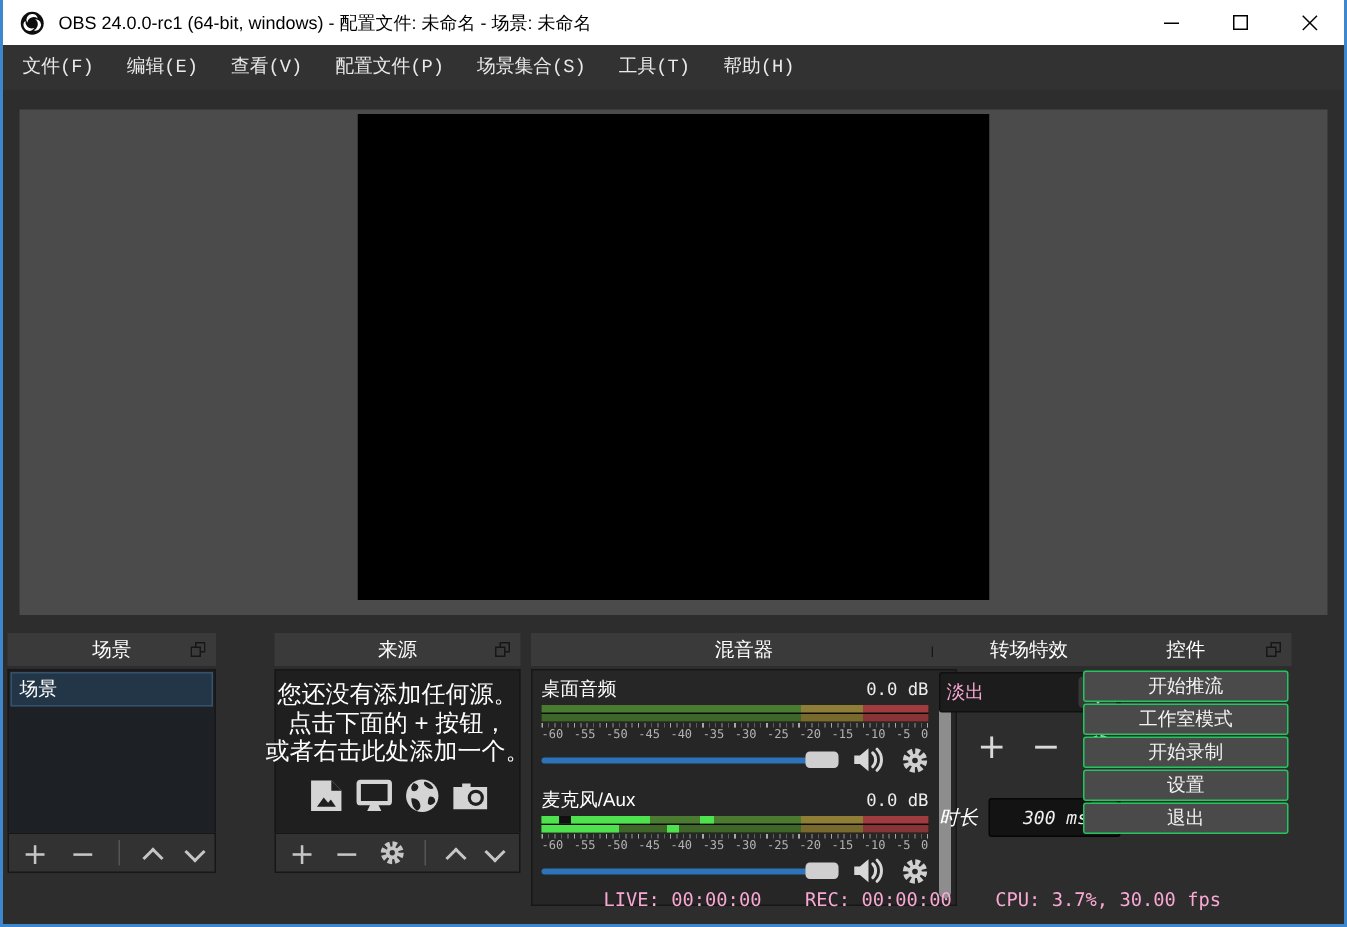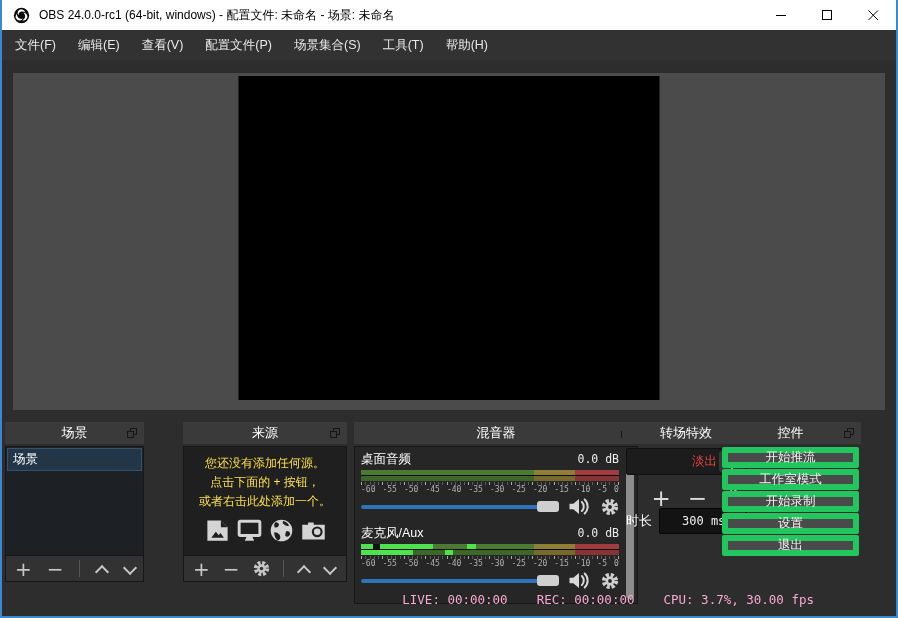--- a/index.html
+++ b/index.html
@@ -10,21 +10,21 @@
     overflow:hidden;
   }
   
   .titlebar { height:30px; background:#ffffff; display:flex; align-items:center; }
   .titlebar .app-icon { margin:0 9px 0 11px; width:17px; height:17px; flex:none; }
   .titlebar .title { font-size:12px; color:#000; white-space:nowrap; }
   .win-buttons { margin-left:auto; display:flex; height:100%; }
   .win-btn { width:46px; height:100%; display:flex; align-items:center; justify-content:center; }
   
   .menubar { height:30px; background:#323232; display:flex; align-items:center; padding-left:2px; }
-  .menu-item { color:#e9e9e9; font-size:12.5px; padding:0 11px; line-height:30px; }
+  .menu-item { color:#e9e9e9; font-size:12.5px; padding:0 11px; line-height:30px;font-family:Liberation Mono, monospace; }
   
   .main { position:relative; height:556px; background:#2d2d2d; }
   .preview { position:absolute; left:11px; right:11px; top:13px; height:337px; background:#4b4b4b; }
   .canvas { position:absolute; top:3px; left:50%; transform:translateX(-50%); width:421px; height:324px; background:#000; }
   
   .dock { position:absolute; top:362px; height:160px; display:flex; flex-direction:column; }
   .dock-header { height:22px; background:#3a3a3a; display:flex; align-items:center; justify-content:center; position:relative; flex:none; }
   .dock-title { color:#fff; font-size:13px; }
   .dock-float { position:absolute; right:7px; top:6px; width:10px; height:10px; }
   .dock-body { margin-top:2px; height:136px; display:flex; flex-direction:column; }
@@ -38,21 +38,21 @@
   .scene-item { margin:1px; height:23px; background:#223648; border:1px solid #35526a; color:#fff; font-size:12.5px; display:flex; align-items:center; padding-left:5px; }
   .dock-toolbar { height:27px; background:#323232; border:1px solid #171717; display:flex; align-items:center; padding-left:9px; gap:15px; flex:none; }
   .tool-glyph { color:#c6c6c6; font-size:20px; line-height:20px; font-family:"DejaVu Sans",sans-serif; }
   .tb-sep { width:1px; height:17px; background:#555; }
   .chev { position:relative; width:13px; height:11px; display:inline-block; }
   .chev::before { content:""; position:absolute; left:2px; width:8px; height:8px; border-style:solid; border-color:#c6c6c6; border-width:0; }
   .chev.up::before   { top:4px; border-top-width:2px; border-right-width:2px; transform:rotate(-45deg); }
   .chev.down::before { top:0px; border-bottom-width:2px; border-right-width:2px; transform:rotate(45deg); }
   
   .sources-empty { flex:1; background:#1f1f1f; border:1px solid #171717; border-bottom:none; display:flex; flex-direction:column; align-items:center; padding-top:7px; }
-  .sources-empty .line { color:#fde047; font-size:12px; line-height:19px; white-space:nowrap; }
+  .sources-empty .line { color:#ffffff; font-size:16px; line-height:19px; white-space:nowrap; }
   .source-icons { margin-top:6px; display:flex; gap:5px; align-items:center; }
   
   .mixer-body { flex:1; background:#262626; border:1px solid #171717; position:relative; padding:4px 18px 4px 6px; }
   .mixer-scrollbar { position:absolute; right:3px; top:4px; bottom:4px; width:8px; border-radius:4px; background:#8d8d8d; }
   .chan { margin-bottom:9px; }
   .chan-head { display:flex; justify-content:space-between; align-items:baseline; }
   .chan-name { color:#fff; font-size:12.5px; }
   .chan-level { color:#ececec; font-size:11.5px; font-family:"DejaVu Sans Mono",monospace; }
   .meter { margin-top:2px; height:11px; background:#0b0b0b; display:flex; flex-direction:column; gap:1px; }
   .meter .strip { flex:1; }
@@ -72,38 +72,38 @@
   .db-scale span { color:#b2b2b2; font-size:8px; font-family:"DejaVu Sans Mono",monospace; line-height:9px; }
   .slider-row { margin-top:3px; display:flex; align-items:center; }
   .slider { flex:1; position:relative; height:13px; }
   .slider .fill { position:absolute; left:0; right:0; top:5px; height:4px; background:#2d73ba; border-radius:2px; }
   .slider .handle { position:absolute; right:0; top:1px; width:22px; height:11px; background:#cfcfcf; border-radius:3px; }
   .slider-row .spk { margin-left:8px; flex:none; }
   .slider-row .gear { margin-left:10px; flex:none; }
   
   .trans-body { padding:2px 3px 0 4px; }
   .combo { height:27px; background:#1c1c1c; border:1px solid #101010; border-radius:2px; display:flex; align-items:center; }
-  .combo .combo-text { flex:1; color:#ef4444; font-size:12.5px; padding-left:4px;text-align:right; }
+  .combo .combo-text { flex:1; color:#f9a8d4; font-size:12.5px; padding-left:4px; }
   .combo .combo-spin { width:25px; align-self:stretch; margin:2px; background:#373737; border-radius:3px; display:flex; flex-direction:column; align-items:center; justify-content:center; gap:1px; }
   .mini-chev { width:7px; height:7px; position:relative; }
   .mini-chev::before { content:""; position:absolute; left:1px; width:5px; height:5px; border-style:solid; border-color:#bdbdbd; border-width:0; }
   .mini-chev.up::before { top:3px; border-top-width:1.6px; border-right-width:1.6px; transform:rotate(-45deg); }
   .mini-chev.down::before { top:0; border-bottom-width:1.6px; border-right-width:1.6px; transform:rotate(45deg); }
   .trans-tools { margin-top:13px; display:flex; justify-content:flex-end; align-items:center; gap:17px; padding-right:4px; }
   .trans-tools .tool-glyph { font-size:23px; color:#d9d9d9; }
-  .duration-row { margin-top:0; display:flex; align-items:center; }
+  .duration-row { margin-top:24px; display:flex; align-items:center;font-style:italic; }
   .duration-label { color:#fff; font-size:13px; margin-right:7px; white-space:nowrap; }
   .spinbox { flex:1; height:26px; background:#131313; border:1px solid #060606; border-radius:2px; display:flex; align-items:center; }
   .spinbox .spin-val { flex:1; color:#f0f0f0; font-size:12px; font-family:"DejaVu Sans Mono",monospace; padding-left:22px; }
   .spin-btns { width:18px; align-self:stretch; display:flex; flex-direction:column; margin:1px; gap:1px; }
   .spin-btn { flex:1; background:#303030; border-radius:2px; display:flex; align-items:center; justify-content:center; }
   .spin-btn .mini-chev::before { border-color:#e6e6e6; }
   
   .controls-body { padding:1px 2px 0 2px; display:flex; flex-direction:column; gap:1px; }
-  .ctl-btn { height:21px; background:#4a4a4a; border:6px solid #22c55e; border-radius:2px; color:#f2f2f2; font-size:12.5px; display:flex; align-items:center; justify-content:center; }
+  .ctl-btn { height:21px; background:#4a4a4a; border:1px solid #22c55e; border-radius:2px; color:#f2f2f2; font-size:12.5px; display:flex; align-items:center; justify-content:center; }
   
   .statusbar { position:absolute; right:82px; bottom:9px; display:flex; gap:29px; }
   .statusbar span { color:#f9a8d4; font-size:12.5px; font-family:"DejaVu Sans Mono",monospace; white-space:nowrap; }
 </style>
 </head>
 <body>
 
 <div id="window">
 
   <div class="titlebar">

